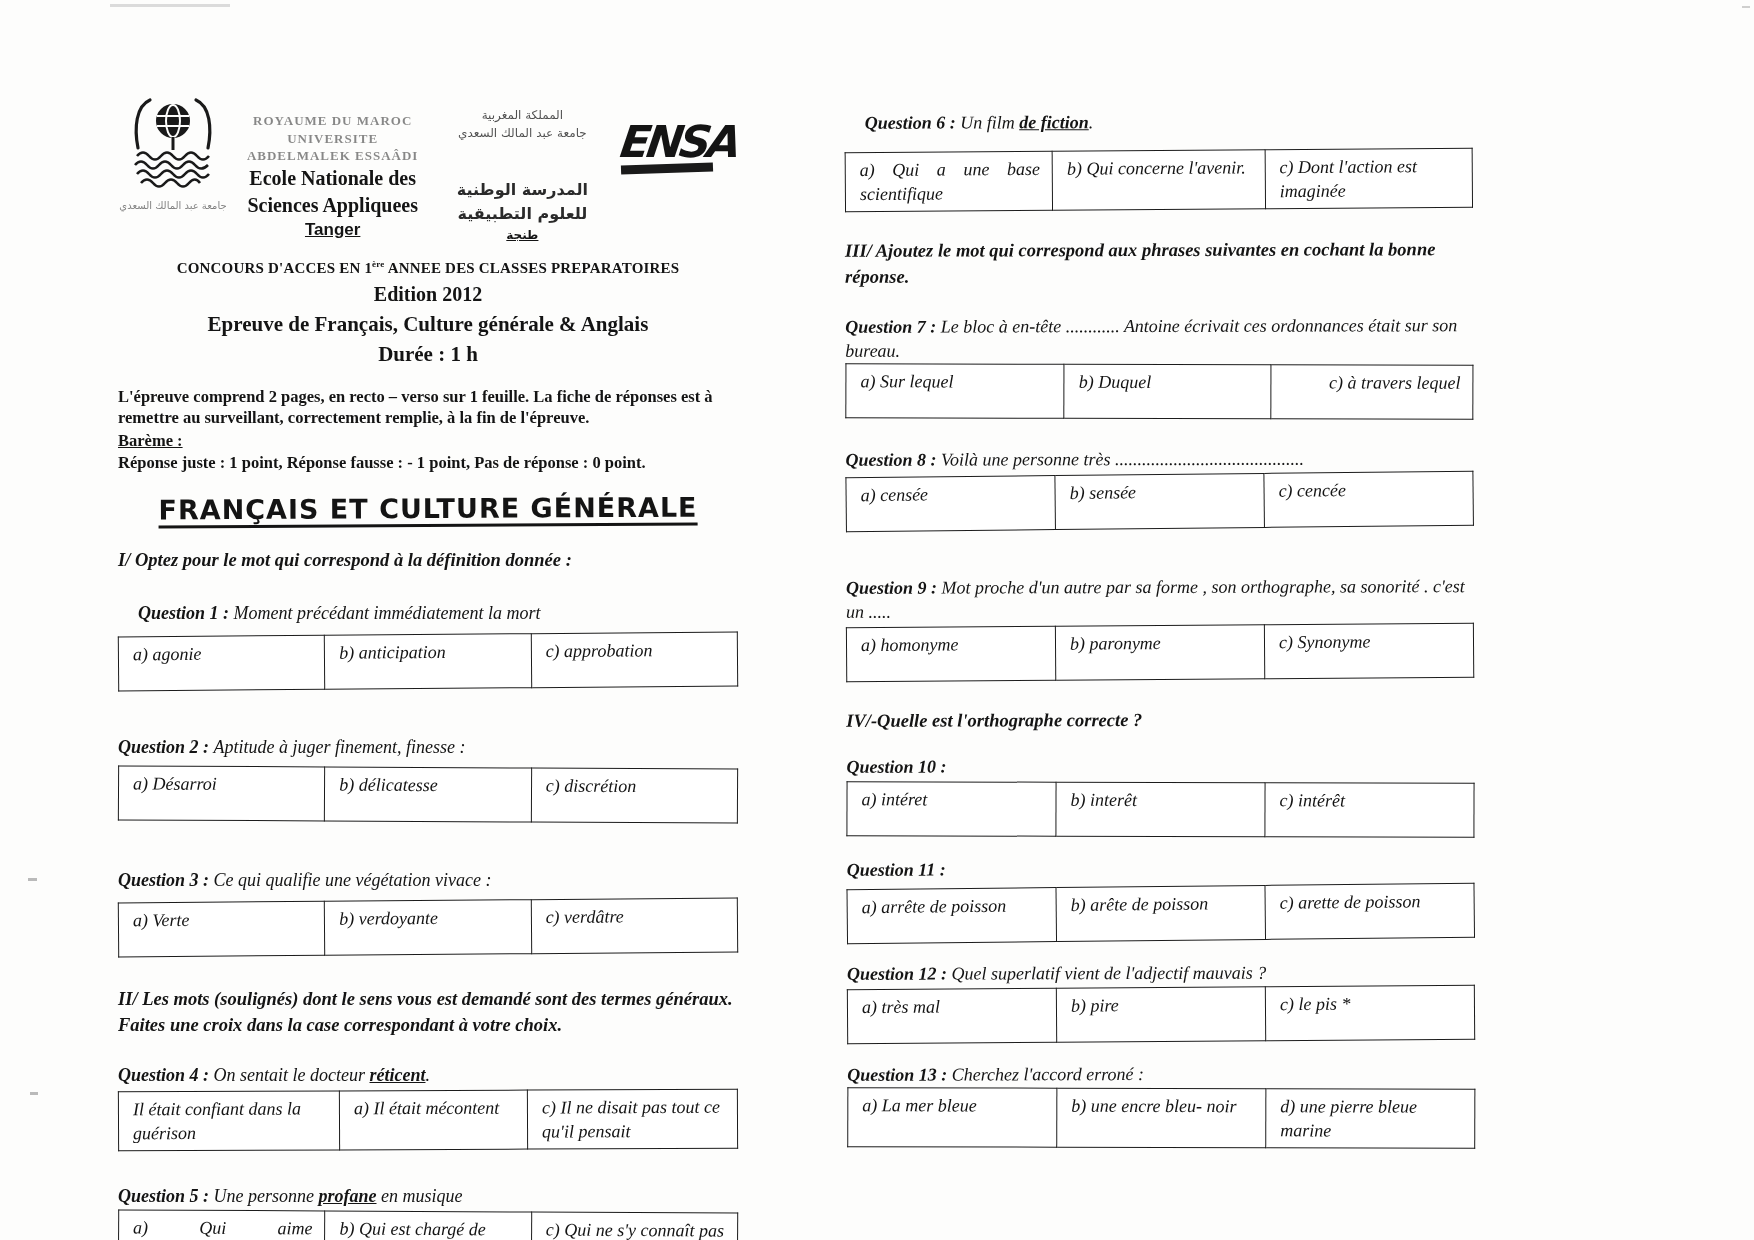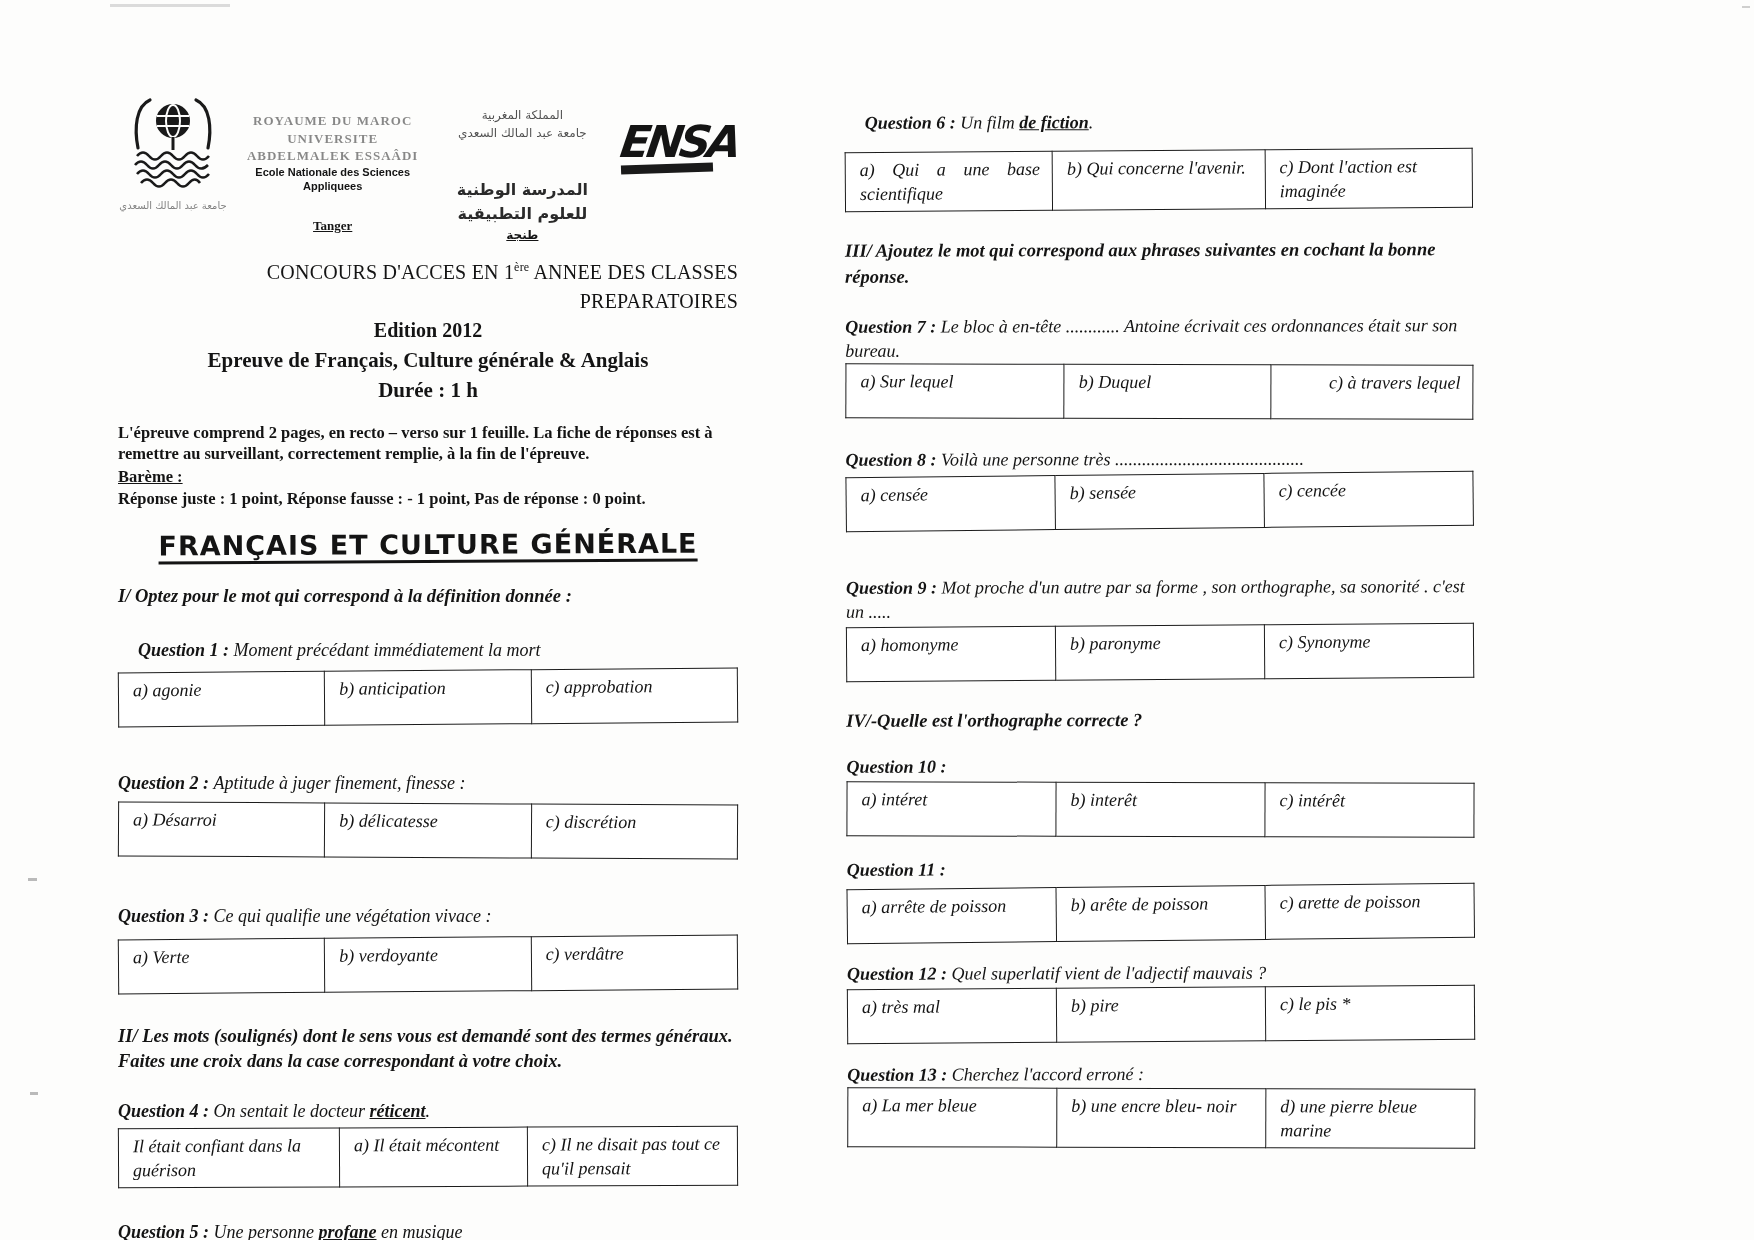--- a/index.html
+++ b/index.html
@@ -14,33 +14,33 @@
   
   .col-left{position:absolute;left:118px;top:94px;width:620px;}
   .col-right{position:absolute;left:846px;top:102px;width:628px;transform:rotate(-0.15deg);}
 
   
   .hdr{display:flex;align-items:flex-start;gap:14px;}
   .hdr-logo{flex:0 0 110px;text-align:center;}
   .hdr-logo .ar-cap{font-size:10px;opacity:.55;margin-top:2px;font-family:"DejaVu Sans",sans-serif;}
   .hdr-org{flex:1;text-align:center;padding-top:18px;line-height:1.35;}
   .hdr-org .faint{opacity:.5;font-size:13px;font-weight:bold;letter-spacing:1px;}
-  .hdr-org .solid{font-size:11px;font-weight:bold;font-family:Liberation Sans, sans-serif;}
-  .hdr-org .city{font-size:13px;font-weight:bold;text-decoration:underline;font-family:Liberation Serif, serif;margin-top:23px;}
+  .hdr-org .solid{font-size:20px;font-weight:bold;font-family:Liberation Serif, serif;}
+  .hdr-org .city{font-size:17px;font-weight:bold;text-decoration:underline;font-family:Liberation Sans, sans-serif;}
   .hdr-ar{flex:0 0 170px;text-align:center;direction:rtl;font-family:"DejaVu Sans",sans-serif;line-height:1.5;padding-top:12px;}
   .hdr-ar .l{font-size:12px;opacity:.75;}
   .hdr-ar .b{font-size:16px;font-weight:bold;opacity:.9;margin-top:36px;}
   .hdr-ar .city{font-size:12px;font-weight:bold;text-decoration:underline;}
   .hdr-ensa{flex:0 0 105px;padding-top:28px;position:relative;}
   .ensa-word{font-family:"DejaVu Sans",sans-serif;font-style:italic;font-weight:bold;font-size:44px;letter-spacing:-4px;transform:skewX(-8deg);line-height:.9;}
   .ensa-bar{height:9px;background:#1a1a1a;width:92px;margin-top:2px;transform:rotate(-2deg);}
 
   
   .title-block{text-align:center;margin-top:14px;line-height:1.45;}
-  .t1{font-weight:normal;font-size:20px;letter-spacing:.2px;text-align:right;}
+  .t1{font-weight:bold;font-size:15px;letter-spacing:.2px;}
   .t2{font-weight:bold;font-size:20px;}
   .t3{font-weight:bold;font-size:21px;}
   .t4{font-weight:bold;font-size:21px;}
 
   .intro{margin-top:16px;font-weight:bold;font-size:16.5px;line-height:1.3;}
   .bareme{font-weight:bold;font-size:16.5px;text-decoration:underline;margin-top:2px;}
   .scoring{font-weight:bold;font-size:16.5px;margin-top:2px;}
 
   .main-heading{
     margin-top:20px;text-align:center;

